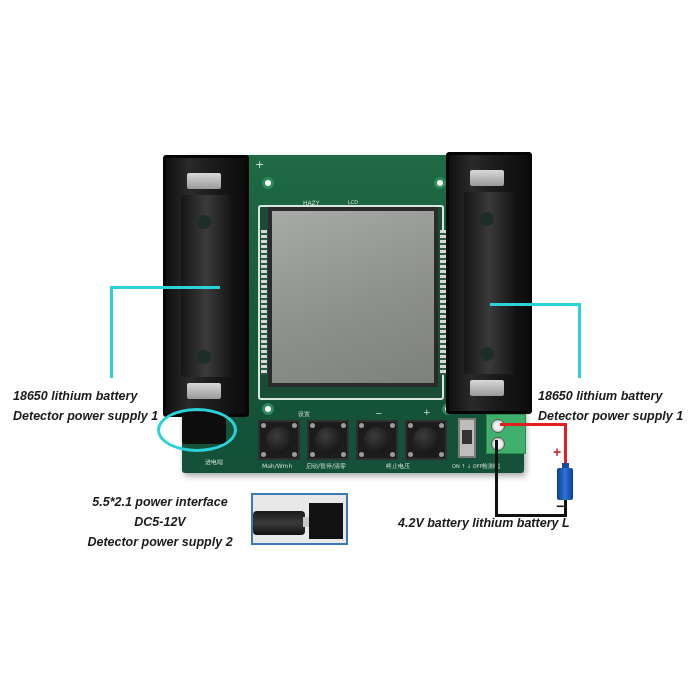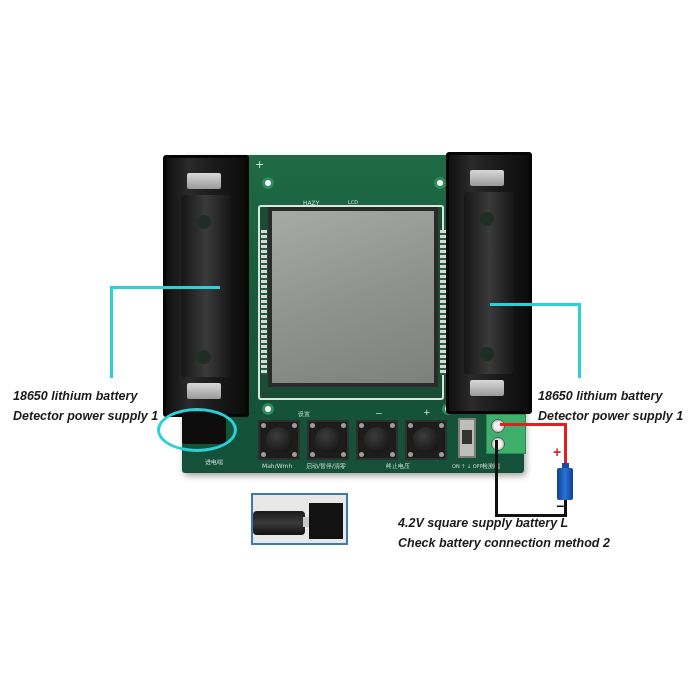--- a/index.html
+++ b/index.html
@@ -196,20 +196,25 @@
   <div class="label" style="left:13px; top:386px;">
     <div>18650 lithium battery</div>
     <div>Detector power supply 1</div>
   </div>
 
   <div class="label" style="left:538px; top:386px;">
     <div>18650 lithium battery</div>
     <div>Detector power supply 1</div>
   </div>
 
+  <div class="label" style="left:85px; top:492px; text-align:center; width:150px;">
+    <div>5.5*2.1 power interface</div>
+    <div>DC5-12V</div>
+    <div>Detector power supply 2</div>
+  </div>
 
   <div class="inset">
     <div class="board"></div>
     <div class="plug"></div>
     <div class="metal"></div>
     <div class="jack"></div>
   </div>
 
   <div class="wire" style="left:500px; top:423px; width:66px; height:3px; background:#e0201e;"></div>
   <div class="wire" style="left:564px; top:423px; width:3px; height:42px; background:#e0201e;"></div>
@@ -217,17 +222,16 @@
   <div class="wire" style="left:495px; top:514px; width:72px; height:3px; background:#111;"></div>
   <div class="wire" style="left:564px; top:498px; width:3px; height:19px; background:#111;"></div>
 
   <div style="position:absolute; left:562px; top:463px; width:7px; height:6px; background:#1a4aa0;"></div>
   <div style="position:absolute; left:557px; top:468px; width:16px; height:32px; background:linear-gradient(90deg,#0f3f95,#2a74d6 50%,#0f3f95); border-radius:2px;"></div>
 
   <span class="sign" style="left:553px; top:444px; color:#c83232;">+</span>
   <span class="sign" style="left:556px; top:498px; color:#111;">−</span>
 
   <div class="label" style="left:398px; top:513px;">
-    <div>4.2V square supply battery L</div>
-    <div>Check battery connection method 2</div>
+    <div>4.2V battery lithium battery L</div>
   </div>
 
 </div>
 
 </body></html>

